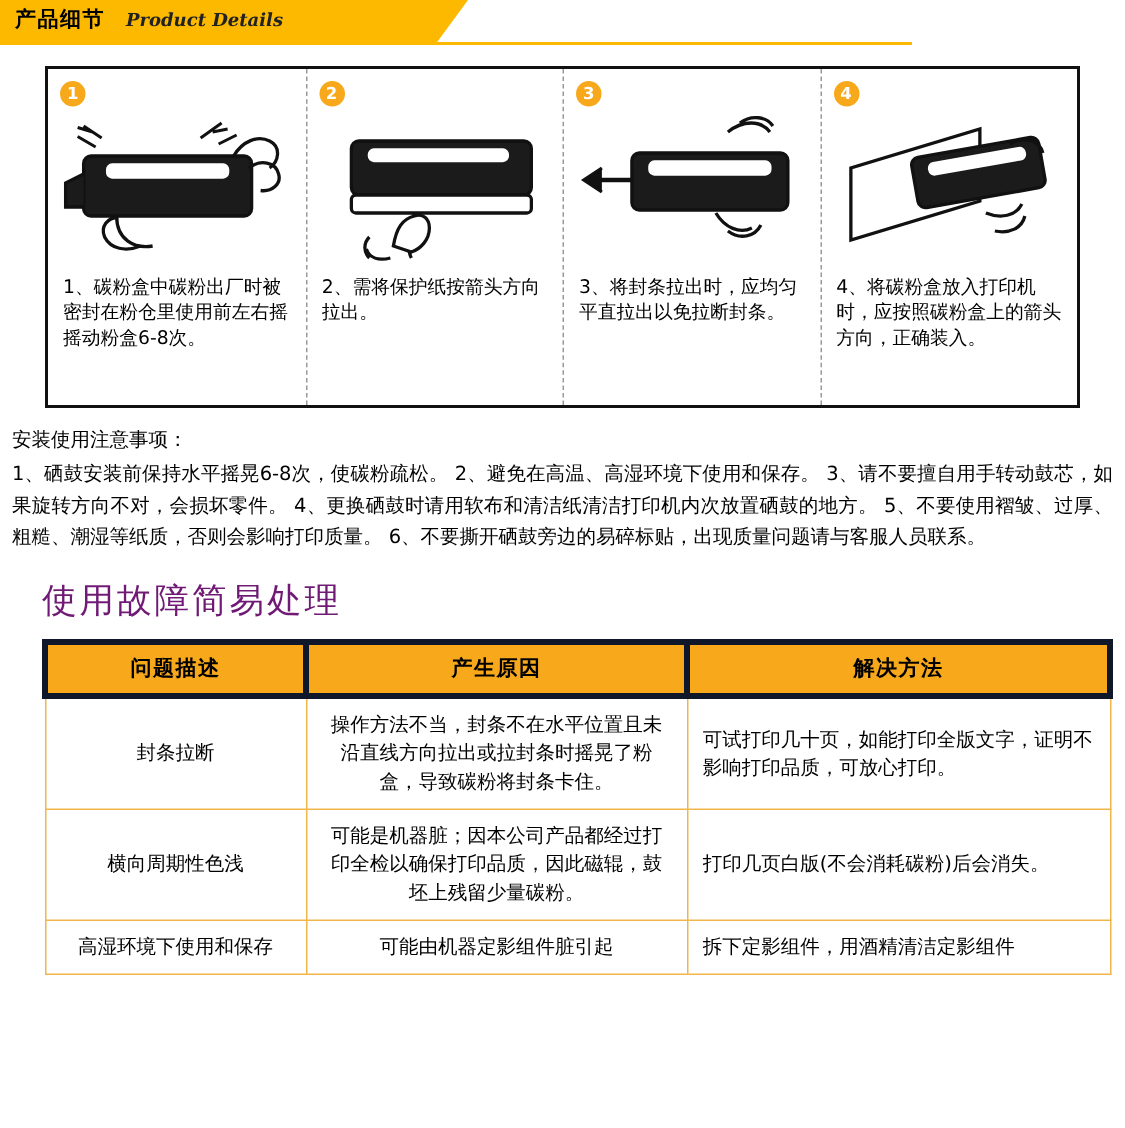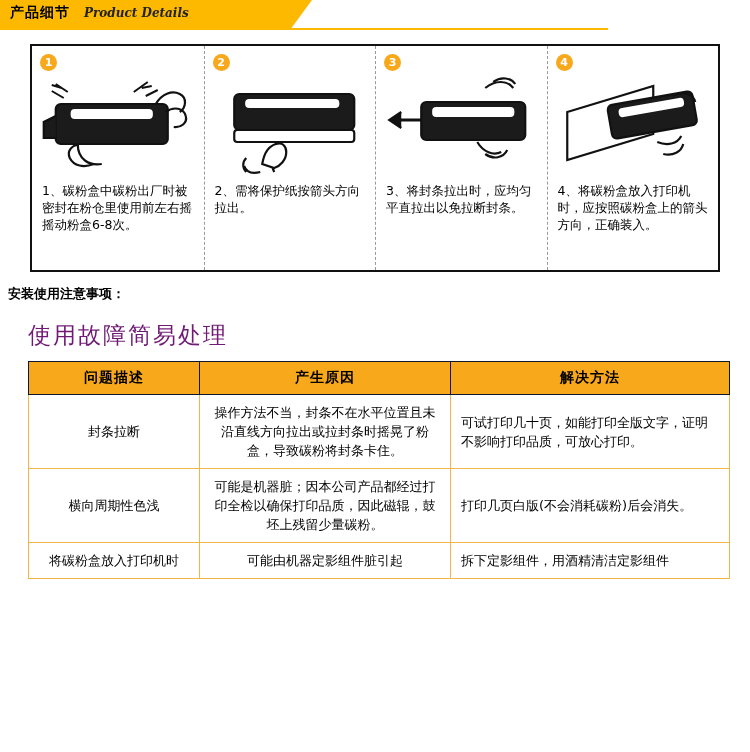--- a/index.html
+++ b/index.html
@@ -122,42 +122,41 @@
     margin: 12px 8px 0 8px;
     font-size: 13px;
     line-height: 21px;
     color: #000;
     text-align: justify;
   }
   .notes-title {
     margin: 6px 0 2px 0;
     font-size: 13px;
     line-height: 20px;
-    font-weight: bold;
   }
 
   
   .section-title {
     margin: 16px 17px 10px 28px;
     font-size: 23px;
     font-weight: normal;
     color: #701a75;
     letter-spacing: 2px;
   }
 
   
   table.trouble {
     margin: 0 28px;
     width: 694px;
     border-collapse: collapse;
     table-layout: fixed;
   }
   table.trouble th {
     background: #f7a81b;
-    border: 1px solid #0f172a;
+    border: 4px solid #0f172a;
     color: #000;
     font-size: 14px;
     font-weight: bold;
     height: 30px;
     letter-spacing: 1px;
     margin-top: 19px;
   }
   table.trouble td {
     border: 1px solid #f0b64a;
     font-size: 13px;
@@ -258,20 +257,21 @@
         </svg>
       </div>
       <div class="cap">4、将碳粉盒放入打印机时，应按照碳粉盒上的箭头方向，正确装入。</div>
     </div>
 
   </div>
 </div>
 
 <div class="notes">
   <div class="notes-title">安装使用注意事项：</div>
+  <div>1、硒鼓安装前保持水平摇晃6-8次，使碳粉疏松。 2、避免在高温、高湿环境下使用和保存。 3、请不要擅自用手转动鼓芯，如果旋转方向不对，会损坏零件。 4、更换硒鼓时请用软布和清洁纸清洁打印机内次放置硒鼓的地方。 5、不要使用褶皱、过厚、粗糙、潮湿等纸质，否则会影响打印质量。 6、不要撕开硒鼓旁边的易碎标贴，出现质量问题请与客服人员联系。</div>
 </div>
 
 <div class="section-title">使用故障简易处理</div>
 
 <table class="trouble">
   <thead>
     <tr>
       <th class="h1">问题描述</th>
       <th class="h2">产生原因</th>
       <th class="h3">解决方法</th>
@@ -282,18 +282,18 @@
       <td class="c1">封条拉断</td>
       <td class="c2">操作方法不当，封条不在水平位置且未沿直线方向拉出或拉封条时摇晃了粉盒，导致碳粉将封条卡住。</td>
       <td class="c3">可试打印几十页，如能打印全版文字，证明不影响打印品质，可放心打印。</td>
     </tr>
     <tr>
       <td class="c1">横向周期性色浅</td>
       <td class="c2">可能是机器脏；因本公司产品都经过打印全检以确保打印品质，因此磁辊，鼓坯上残留少量碳粉。</td>
       <td class="c3">打印几页白版(不会消耗碳粉)后会消失。</td>
     </tr>
     <tr>
-      <td class="c1">将碳粉盒放入打印机时</td>
+      <td class="c1">高湿环境下使用和保存</td>
       <td class="c2">可能由机器定影组件脏引起</td>
       <td class="c3">拆下定影组件，用酒精清洁定影组件</td>
     </tr>
   </tbody>
 </table>
 
 </body></html>

